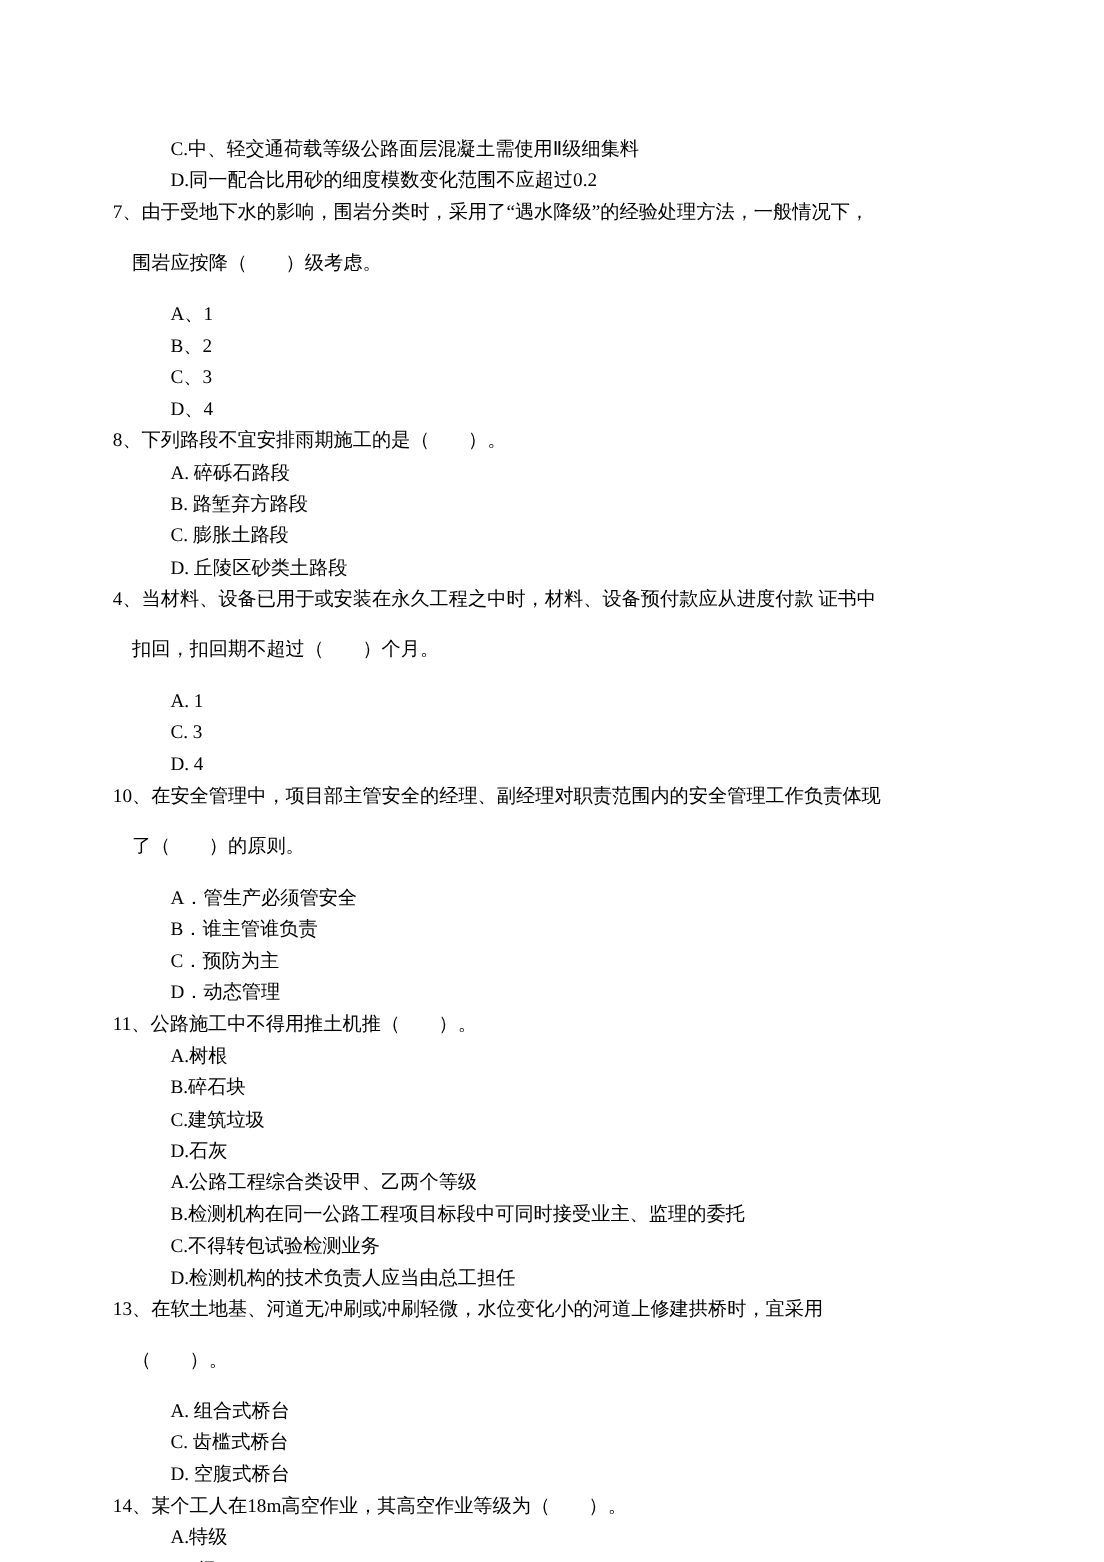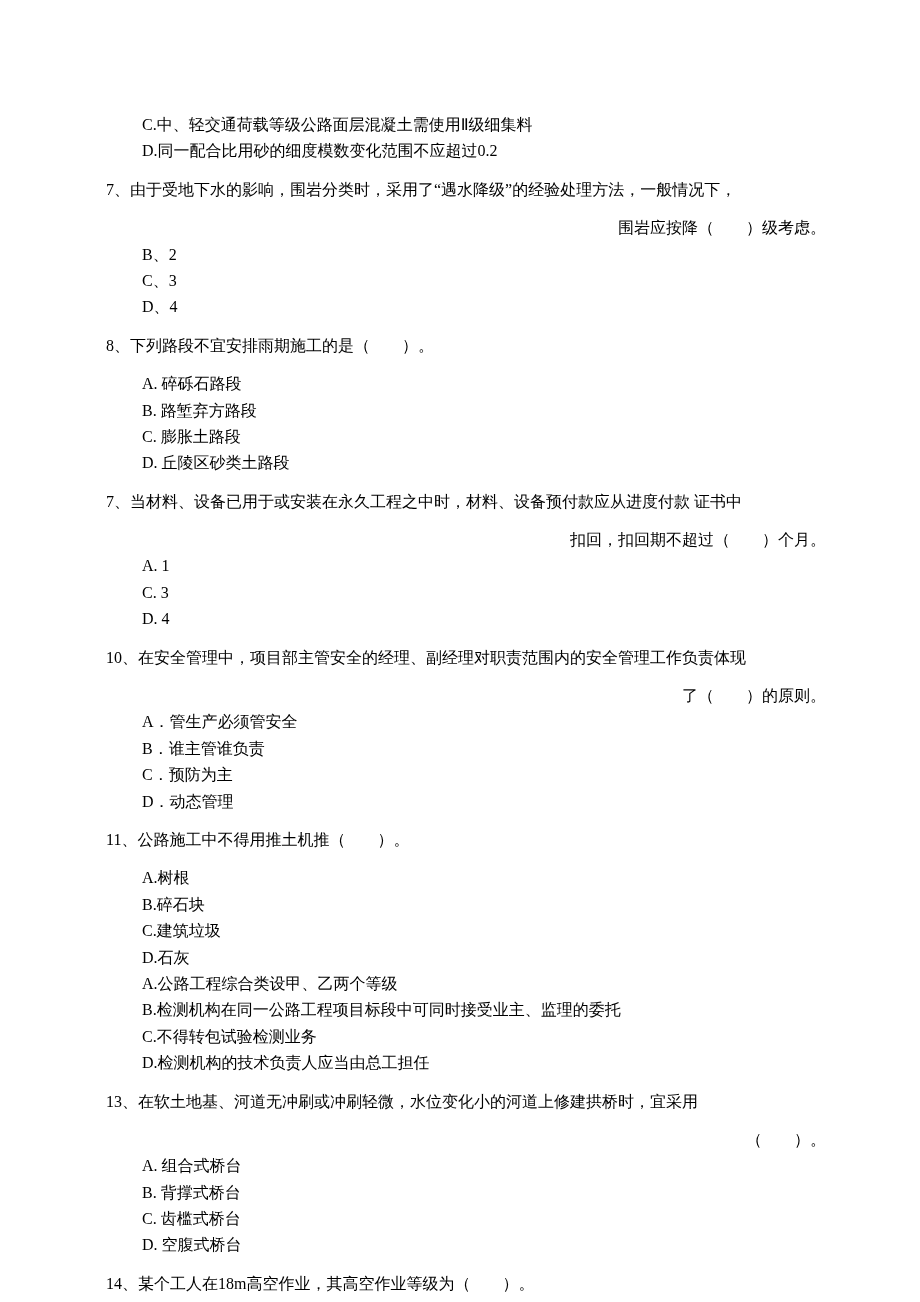--- a/index.html
+++ b/index.html
@@ -13,25 +13,24 @@
   }
   .page {
     width: 920px;
     min-height: 1302px;
     box-sizing: border-box;
     padding: 112px 94px 0 94px;
     position: relative;
   }
   .q-stem {
     text-indent: 0;
-    margin: 12px;
+    margin: 0;
   }
   .q-cont {
-    margin: 0;
-    text-align: right;
+    margin: 16px;
   }
   .opt {
     margin: 0;
     padding-left: 48px;
   }
   .footer {
     position: absolute;
     bottom: 44px;
     left: 0;
     right: 0;
@@ -42,31 +41,32 @@
 </head>
 <body>
 
 <div class="page">
 
   <p class="opt">C.中、轻交通荷载等级公路面层混凝土需使用Ⅱ级细集料</p>
   <p class="opt">D.同一配合比用砂的细度模数变化范围不应超过0.2</p>
 
   <p class="q-stem">7、由于受地下水的影响，围岩分类时，采用了“遇水降级”的经验处理方法，一般情况下，</p>
   <p class="q-cont">围岩应按降（　　）级考虑。</p>
+  <p class="opt">A、1</p>
   <p class="opt">B、2</p>
   <p class="opt">C、3</p>
   <p class="opt">D、4</p>
 
   <p class="q-stem">8、下列路段不宜安排雨期施工的是（　　）。</p>
   <p class="opt">A. 碎砾石路段</p>
   <p class="opt">B. 路堑弃方路段</p>
   <p class="opt">C. 膨胀土路段</p>
   <p class="opt">D. 丘陵区砂类土路段</p>
 
-  <p class="q-stem">7、当材料、设备已用于或安装在永久工程之中时，材料、设备预付款应从进度付款 证书中</p>
+  <p class="q-stem">4、当材料、设备已用于或安装在永久工程之中时，材料、设备预付款应从进度付款 证书中</p>
   <p class="q-cont">扣回，扣回期不超过（　　）个月。</p>
   <p class="opt">A. 1</p>
   <p class="opt">C. 3</p>
   <p class="opt">D. 4</p>
 
   <p class="q-stem">10、在安全管理中，项目部主管安全的经理、副经理对职责范围内的安全管理工作负责体现</p>
   <p class="q-cont">了（　　）的原则。</p>
   <p class="opt">A．管生产必须管安全</p>
   <p class="opt">B．谁主管谁负责</p>
   <p class="opt">C．预防为主</p>
@@ -79,21 +79,20 @@
   <p class="opt">D.石灰</p>
 
   <p class="opt">A.公路工程综合类设甲、乙两个等级</p>
   <p class="opt">B.检测机构在同一公路工程项目标段中可同时接受业主、监理的委托</p>
   <p class="opt">C.不得转包试验检测业务</p>
   <p class="opt">D.检测机构的技术负责人应当由总工担任</p>
 
   <p class="q-stem">13、在软土地基、河道无冲刷或冲刷轻微，水位变化小的河道上修建拱桥时，宜采用</p>
   <p class="q-cont">（　　）。</p>
   <p class="opt">A. 组合式桥台</p>
-  <p class="opt">B. 背撑式桥台</p>
   <p class="opt">C. 齿槛式桥台</p>
   <p class="opt">D. 空腹式桥台</p>
 
   <p class="q-stem">14、某个工人在18m高空作业，其高空作业等级为（　　）。</p>
   <p class="opt">A.特级</p>
   <p class="opt">B.1级</p>
 
 </div>
 
 </body></html>

